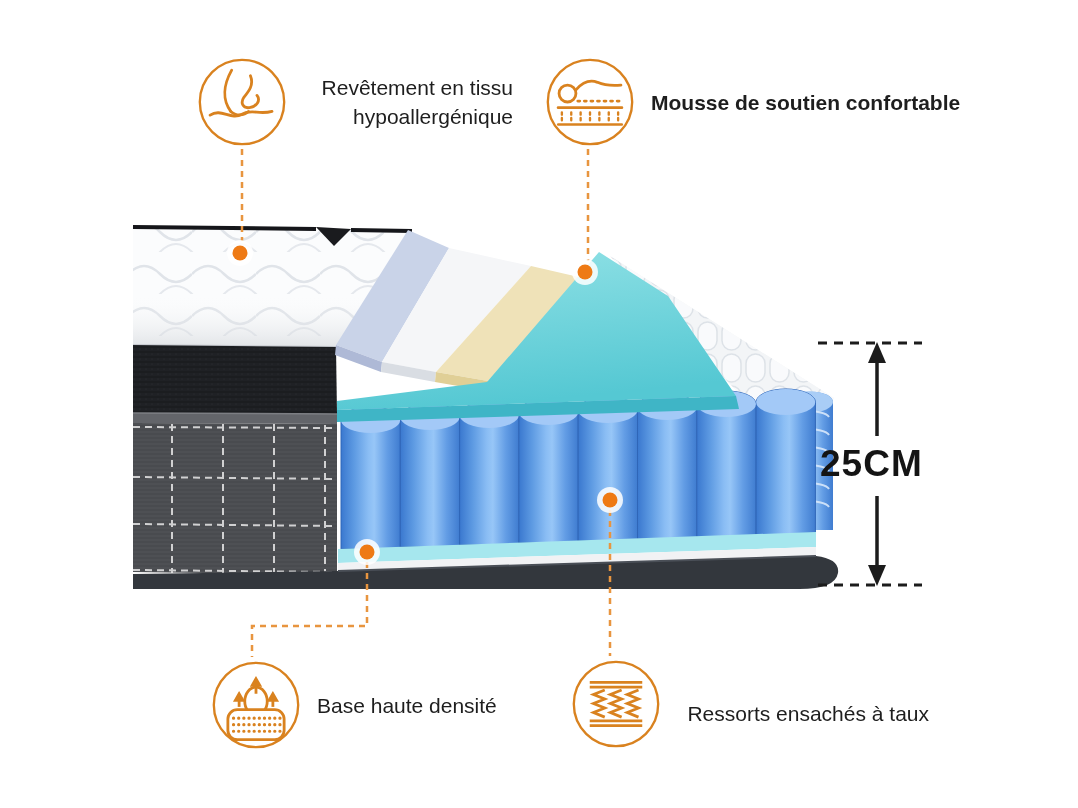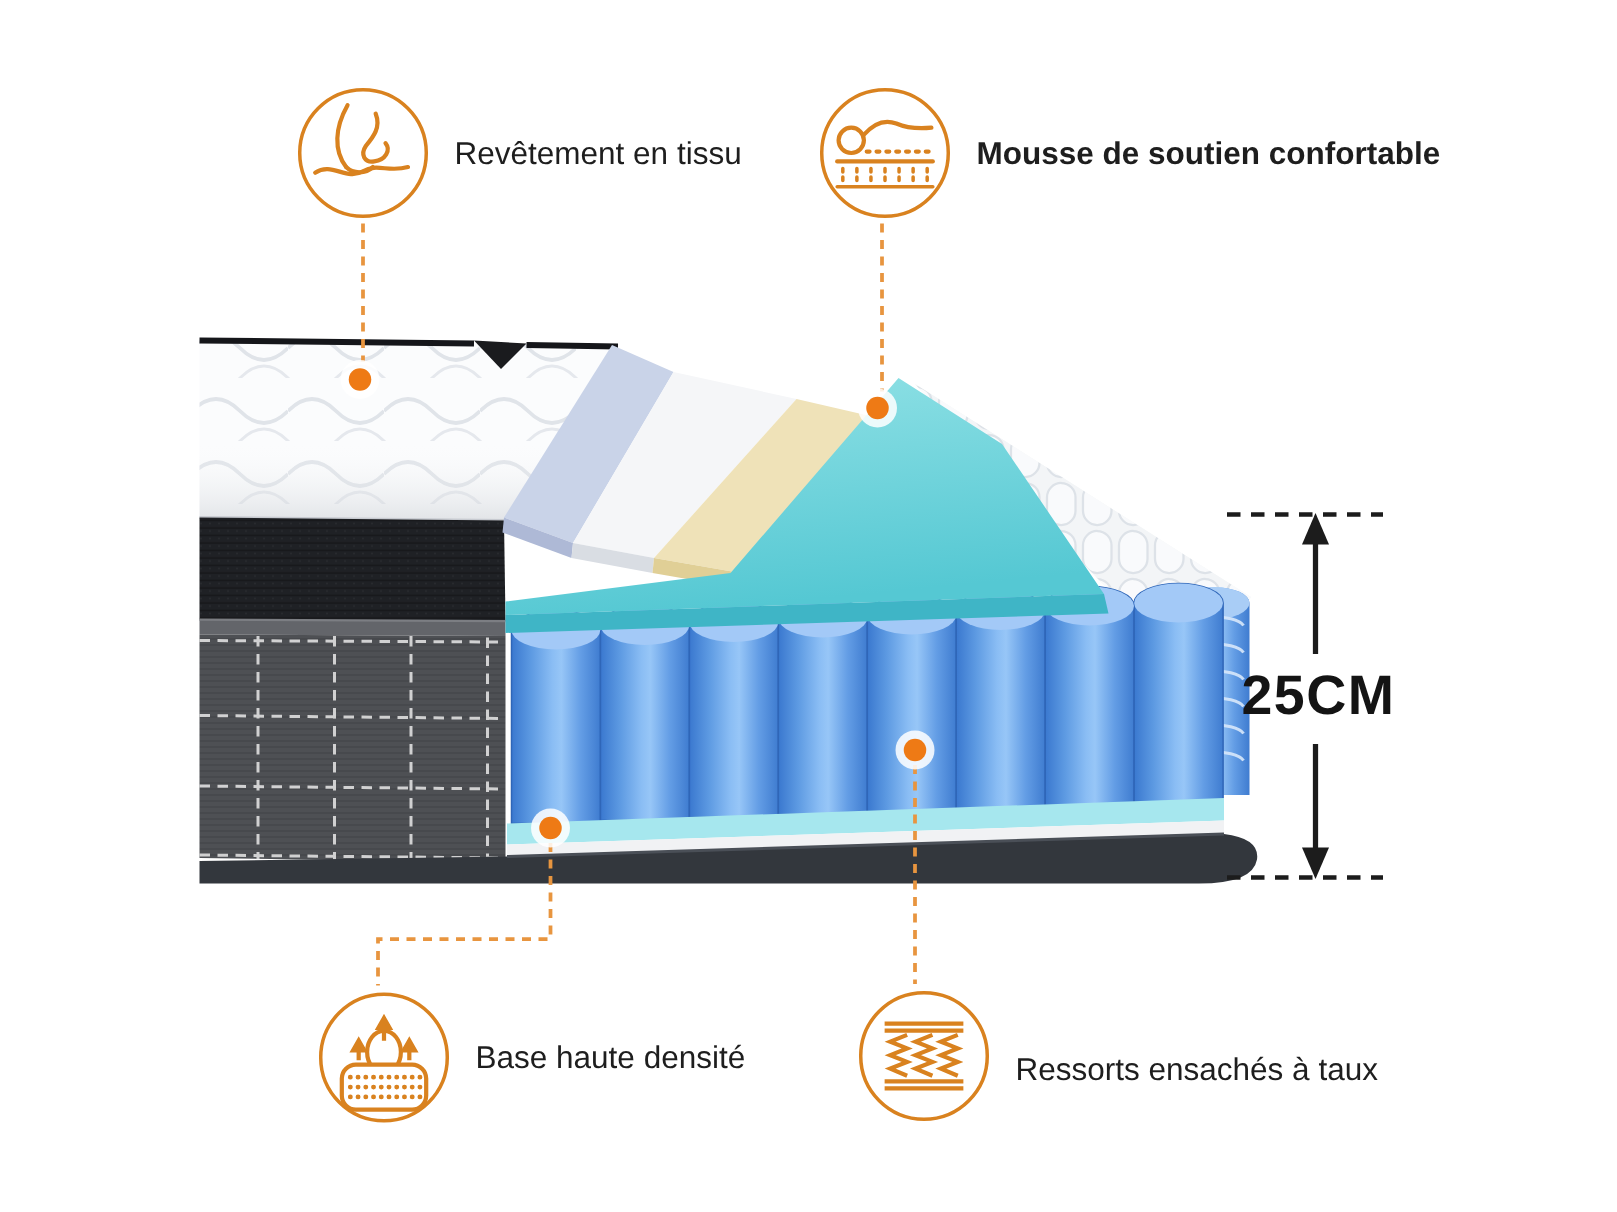--- a/index.html
+++ b/index.html
@@ -2,28 +2,28 @@
 <html><head>
 <meta charset="utf-8">
 <style>
   html,body{margin:0;padding:0;background:#fff;}
   .stage{position:relative;width:1078px;height:808px;background:#fff;overflow:hidden;
          font-family:"Liberation Sans",sans-serif;color:#1e1e1e;}
   .art{position:absolute;left:0;top:0;width:1078px;height:808px;}
   .callout{position:absolute;display:flex;align-items:center;}
   .badge{width:90px;height:90px;flex:0 0 90px;}
   .lbl{font-size:21px;line-height:29px;color:#1e1e1e;margin-left:16px;white-space:nowrap;}
-  .lbl.center{text-align:left;white-space:normal;}
+  .lbl.center{text-align:right;white-space:normal;}
   #c1{left:197px;top:57px;}
   #c1 .lbl{width:210px;}
   #c2{left:545px;top:57px;font-weight:bold;}
   #c3{left:211px;top:660px;text-align:center;}
   #c4{left:571px;top:659px;}
   #c4 .lbl{width:252px;margin-top:19px;}
-  .dim-label{position:absolute;left:820px;top:443px;width:118px;text-align:center;
+  .dim-label{position:absolute;left:820px;top:443px;width:118px;text-align:left;
              font-size:37px;font-weight:800;letter-spacing:1px;color:#141414;}
 </style>
 </head>
 <body>
 
 <div class="stage">
 
   <svg class="art" viewBox="0 0 1078 808">
     <defs>
       <pattern id="quiltPat" width="64" height="42" patternUnits="userSpaceOnUse">
@@ -199,20 +199,21 @@
         <g fill="none" stroke="#d9821f" stroke-width="3" stroke-linecap="round">
           <path d="M37,14 C28,30 27,46 36,58"></path>
           <path d="M36,58 C41,63 50,63 55,58"></path>
           <path d="M57,20 C61,30 55,37 50,43 C46,49 49,55 56,54 C64,53 68,46 64,41"></path>
           <path d="M14,62 C26,54 36,68 48,61 C58,55 66,62 80,58"></path>
         </g>
       </svg>
     </div>
     <div class="lbl center">
       <span style="display:block">Revêtement en tissu</span>
+      <span style="display:block">hypoallergénique</span>
     </div>
   </div>
 
   <div class="callout" id="c2">
     <div class="badge">
       <svg viewBox="0 0 96 96" width="90" height="90">
         <circle cx="48" cy="48" r="45" fill="none" stroke="#d9821f" stroke-width="2.5"></circle>
         <g fill="none" stroke="#d9821f" stroke-width="3" stroke-linecap="round">
           <circle cx="24" cy="39" r="9"></circle>
           <path d="M33,35 C40,27 48,24 56,27 C63,30 71,31 81,30"></path>

